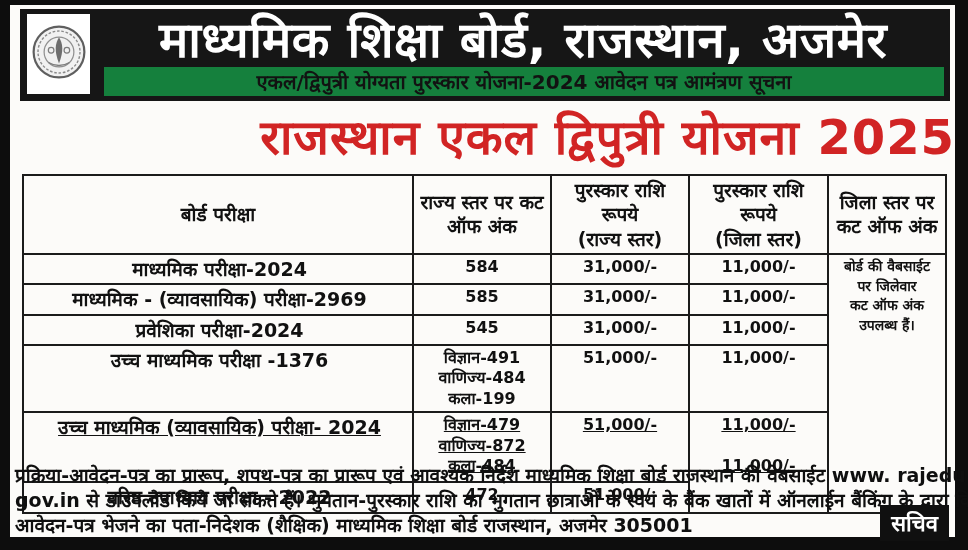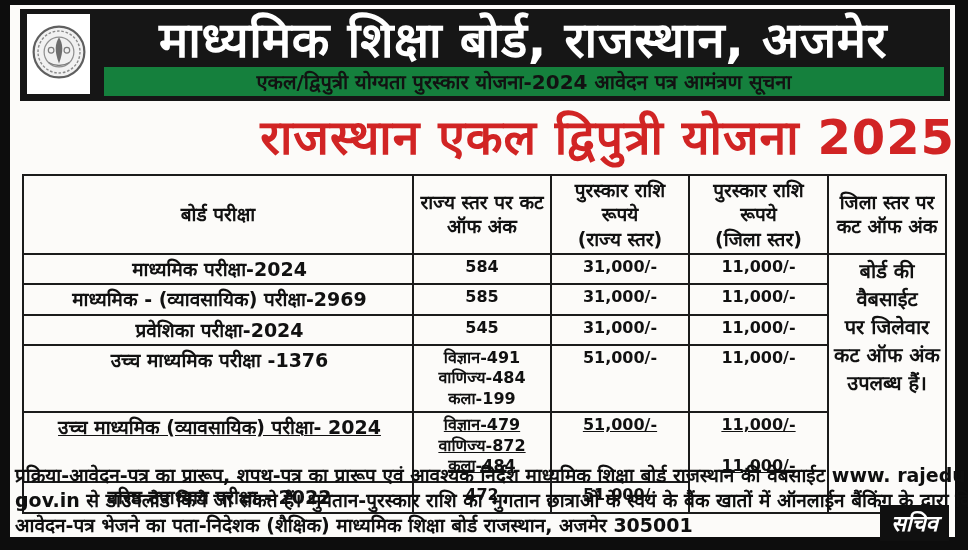--- a/index.html
+++ b/index.html
@@ -66,38 +66,37 @@
     white-space: pre-line;
     overflow: hidden;
   }
   th { font-weight: 700; font-size: 19px; vertical-align: middle; height: 46px; }
   td.exam { text-align: center; padding-left: 8px; font-size: 19px; }
   tr.h-s td { height: 25px; }
   tr.h-m td { height: 56px; }
   tr.h-l td { height: 70px; text-decoration: underline; }
   tr.h-xs td { height: 22px; }
   td.note {
-    font-size: 20px; font-weight: 700; line-height: 1.4;
+    font-size: 14px; font-weight: 700; line-height: 1.4;
     vertical-align: top; 
   }
   td.merged-district { vertical-align: top; }
   
   .footer {
     position: absolute; left: 5px; top: 458px; width: 936px;
     color: #0f0f0f;
     font-size: 19px; font-weight: 600;
     line-height: 25px;
     white-space: nowrap;
   }
   .secretary-badge {
     position: absolute; right: 6px; top: 500px;
     background: #101010; color: #ffffff;
     font-size: 22px; font-weight: 700;
     padding: 2px 11px 4px 11px;
-    font-style: italic;
   }
 </style>
 </head>
 <body>
 
 <div class="page">
 
   <div class="banner">
     <div class="logo-box">
       <span>

